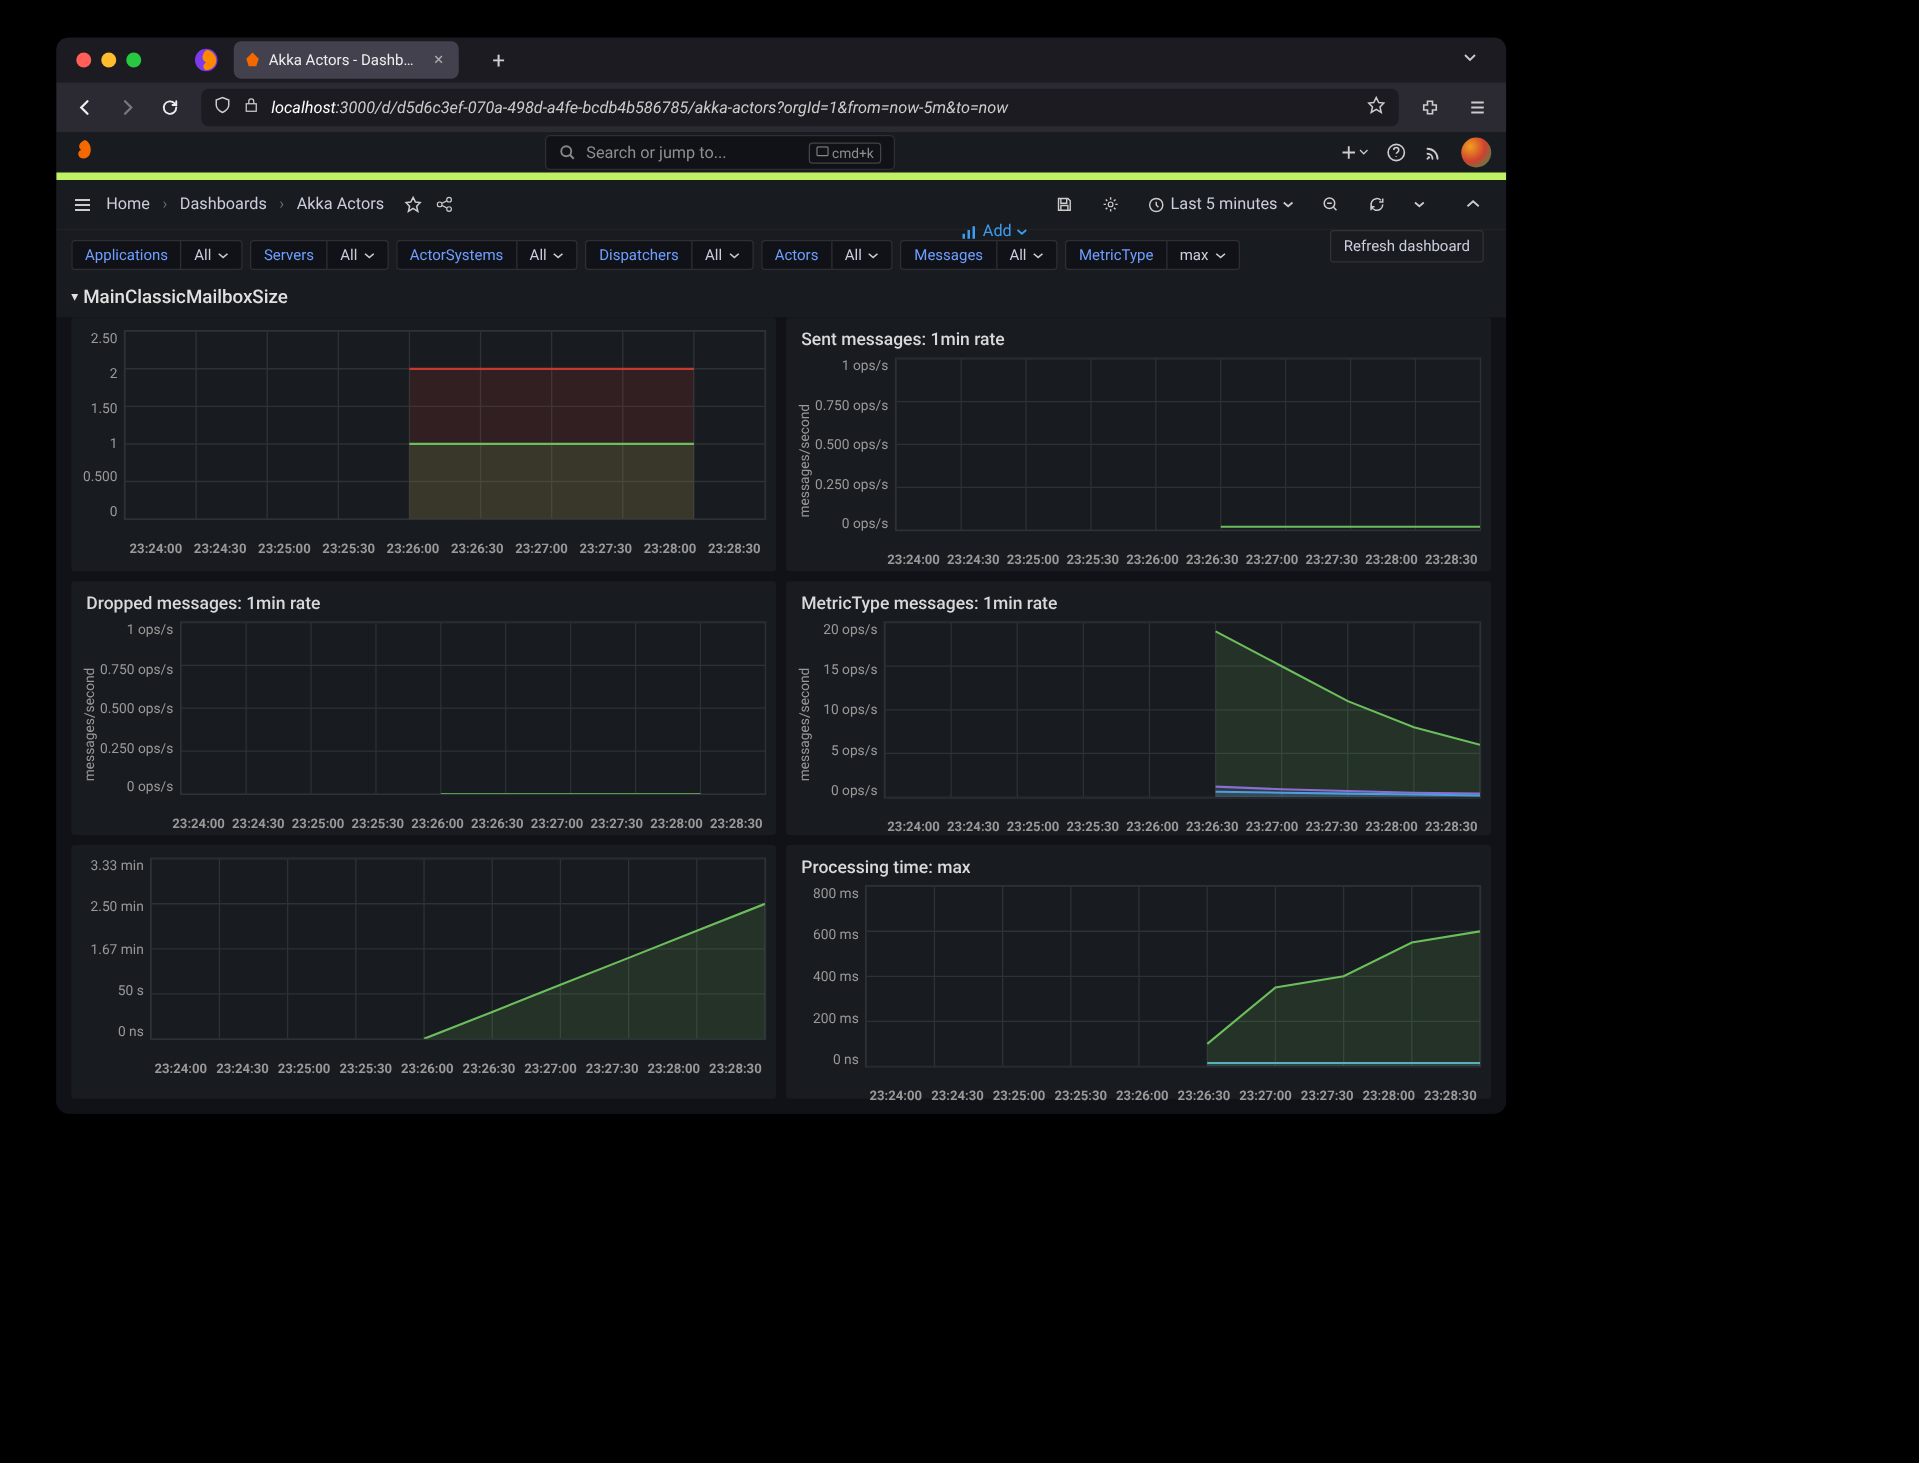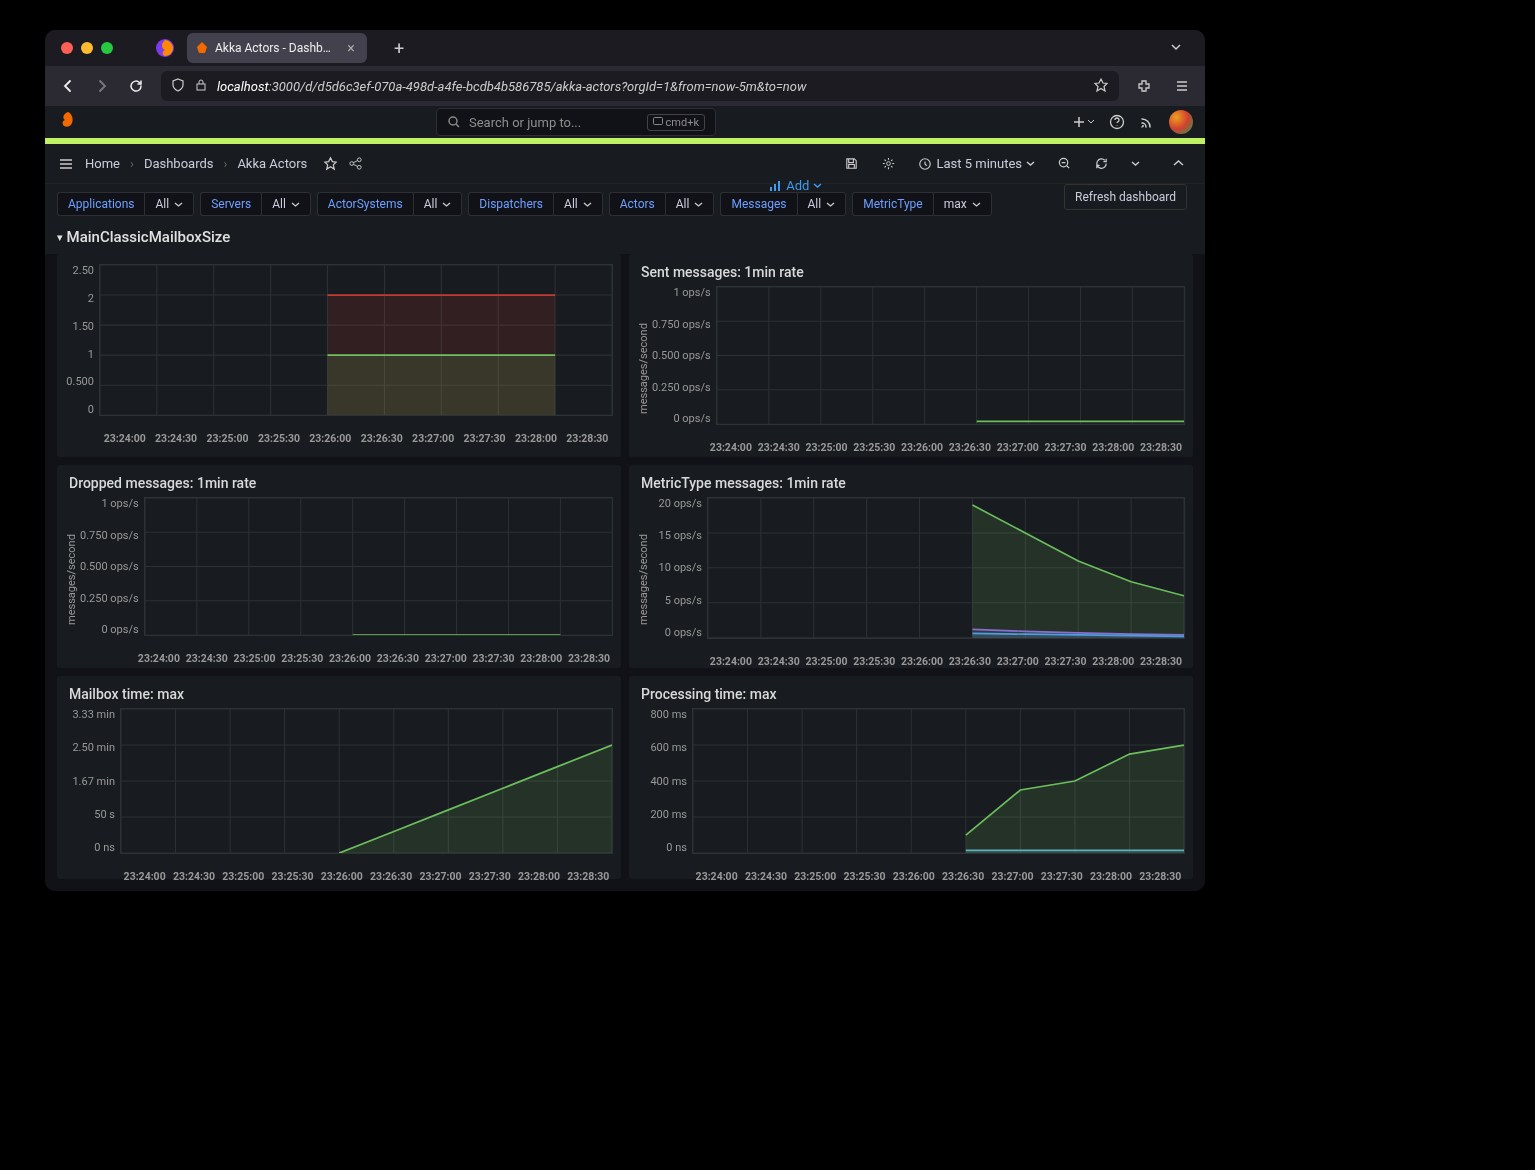--- a/index.html
+++ b/index.html
@@ -531,21 +531,20 @@
               <span>23:26:30</span>
               <span>23:27:00</span>
               <span>23:27:30</span>
               <span>23:28:00</span>
               <span>23:28:30</span>
             </div>
       </div>
     </div>
       </div>
       <div class="panel">
-        <div class="panel-title">Mailbox time: max</div>
     <div class="plot-wrap">
 
       <div class="plot-body">
         <div class="plot-area">
           <div class="y-ticks ">
                 <span>3.33 min</span>
                 <span>2.50 min</span>
                 <span>1.67 min</span>
                 <span>50 s</span>
                 <span>0 ns</span>

